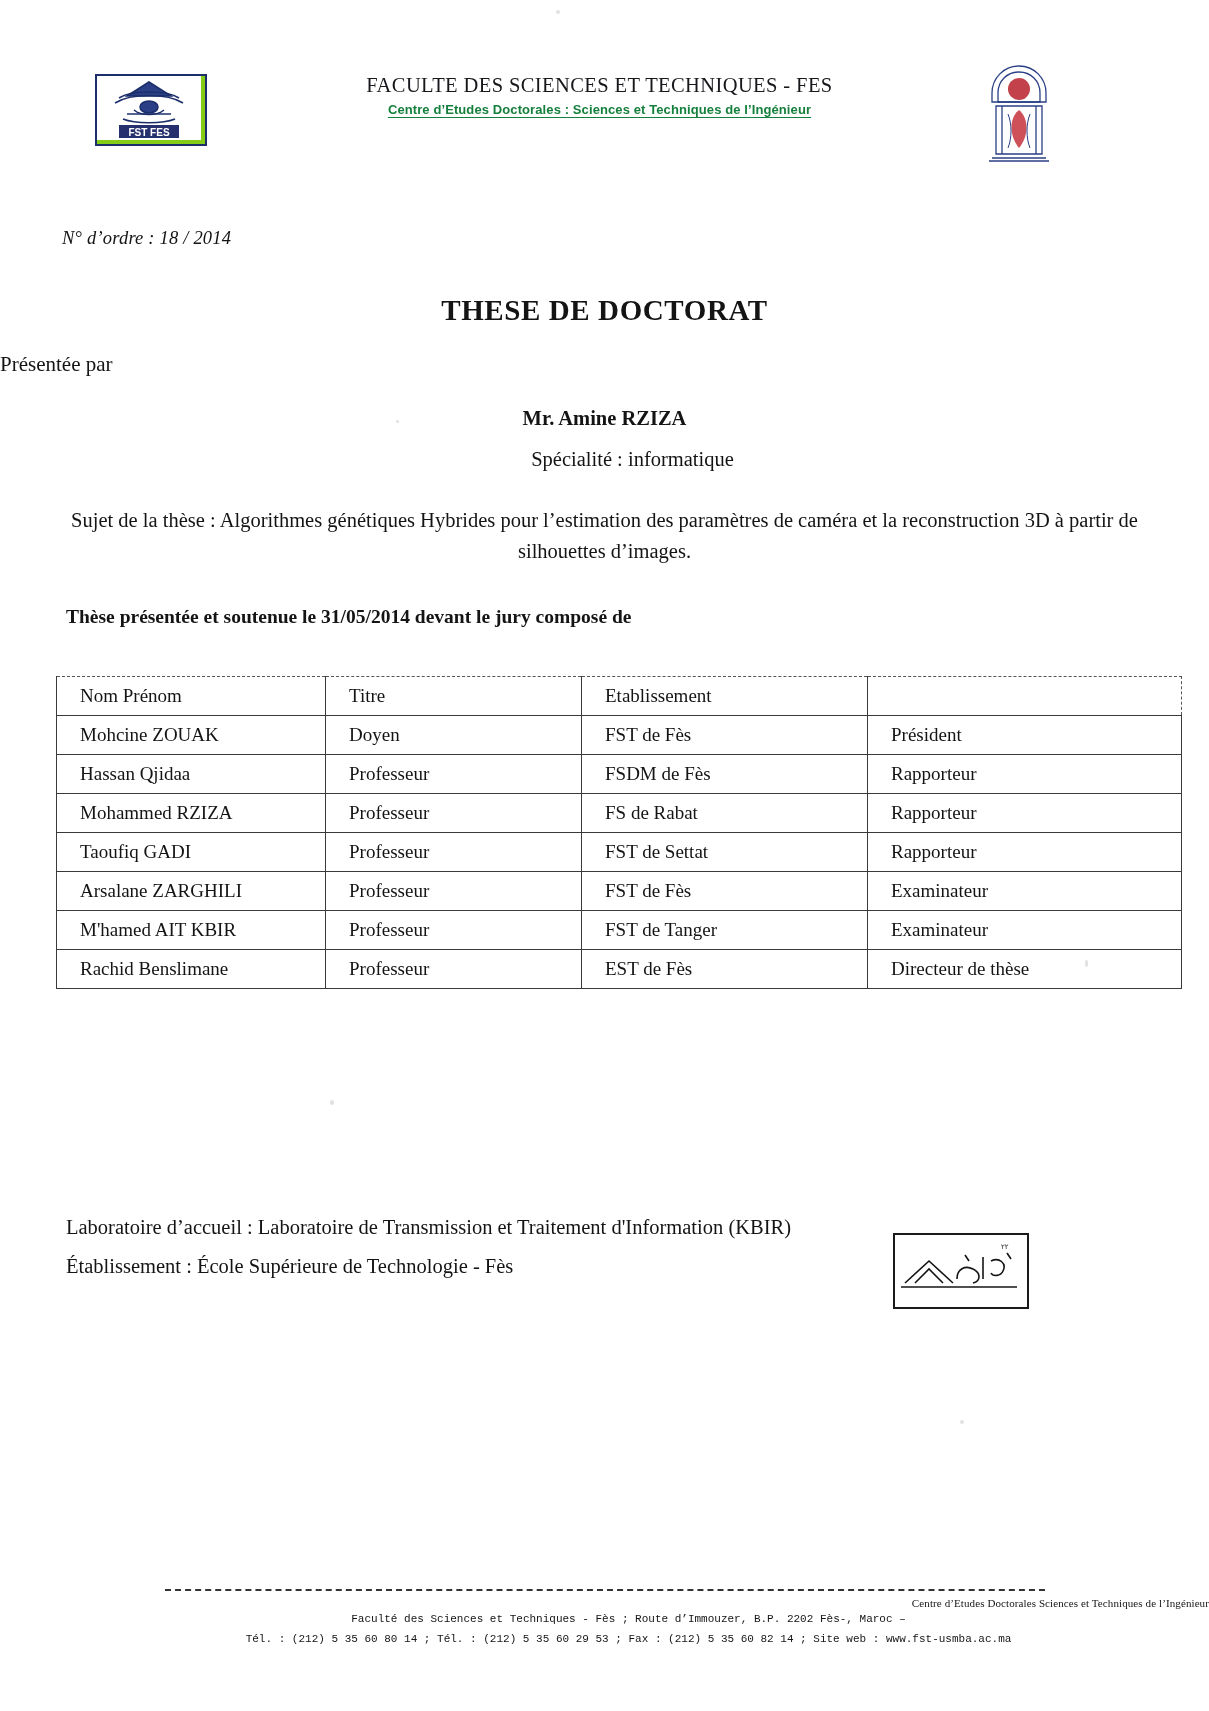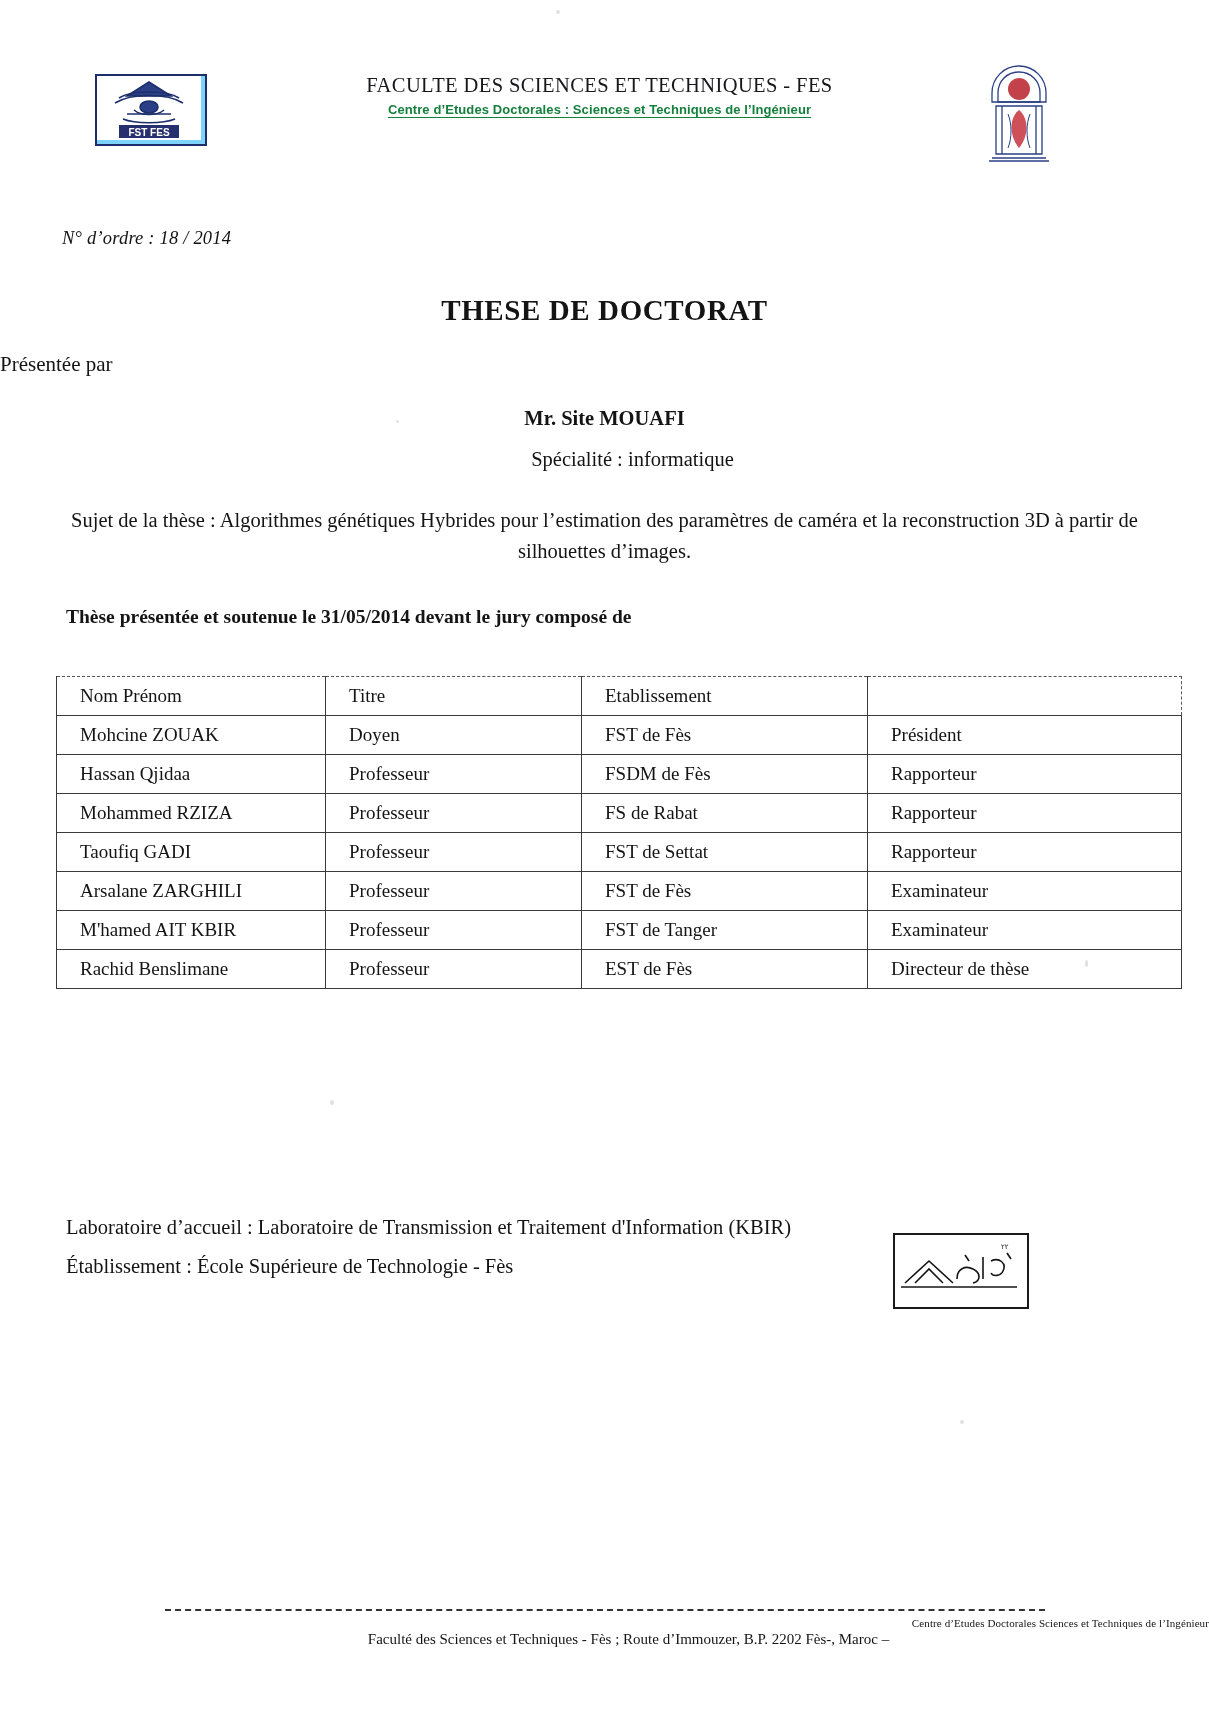--- a/index.html
+++ b/index.html
@@ -26,21 +26,21 @@
     right: 85px;
     height: 105px;
   }
   .logo-left {
     position: absolute;
     left: 0;
     top: 12px;
     width: 108px;
     height: 68px;
     border: 2px solid #1d2f6b;
-    background: #7dd3fc;
+    background: #84cc16;
     overflow: hidden;
   }
   .logo-left svg { display: block; }
   .logo-right {
     position: absolute;
     right: 62px;
     top: 0;
     width: 86px;
     height: 100px;
   }
@@ -197,22 +197,22 @@
     height: 0;
   }
   .footer-l1 {
     font-family: "Liberation Serif", serif;
     font-size: 11px;
     font-weight: normal;
     letter-spacing: .1px;
     text-align: right;
   }
   .footer-l2, .footer-l3 {
-    font-family: Liberation Serif, serif;
-    font-size: 15px;
+    font-family: Liberation Mono, monospace;
+    font-size: 11px;
     line-height: 20px;
     padding-left: 48px;
   }
 
   
   .speck {
     position: absolute;
     background: #c9c9c9;
     opacity: .55;
     border-radius: 50%;
@@ -270,21 +270,21 @@
     <div class="header-text">
       <div class="header-line2">FACULTE DES SCIENCES ET TECHNIQUES - FES</div>
       <div class="header-line3">Centre d’Etudes Doctorales : Sciences et Techniques de l’Ingénieur</div>
     </div>
   </div>
 
   <div class="order-no">N° d’ordre : 18 / 2014</div>
 
   <div class="title">THESE DE DOCTORAT</div>
   <div class="presented-by">Présentée par</div>
-  <div class="author">Mr. Site MOUAFI</div>
+  <div class="author">Mr. Amine RZIZA</div>
   <div class="speciality">Spécialité : informatique</div>
 
   <div class="subject">
     <span class="subject-label">Sujet de la thèse :</span>
     <span class="subject-body">Algorithmes génétiques Hybrides pour l’estimation des paramètres de caméra et la reconstruction 3D à partir de silhouettes d’images.</span>
   </div>
 
   <div class="jury-line">Thèse présentée et soutenue le 31/05/2014 devant le jury composé de</div>
 
   <table class="jury-table">
@@ -358,15 +358,16 @@
         <path d="M70 20 L74 26"></path>
       </g>
       <text x="106" y="14" font-family="Liberation Sans, sans-serif" font-size="7" fill="#141414">٢٢</text>
     </svg>
   </div>
 
   <div class="footer">
     <div class="footer-rule"></div>
     <div class="footer-l1">Centre d’Etudes Doctorales Sciences et Techniques de l’Ingénieur</div>
     <div class="footer-l2">Faculté des Sciences et Techniques - Fès ; Route d’Immouzer, B.P. 2202 Fès-, Maroc –</div>
+    <div class="footer-l3">Tél. : (212) 5 35 60 80 14 ; Tél. : (212) 5 35 60 29 53 ;    Fax : (212) 5 35 60 82  14 ;    Site web : www.fst-usmba.ac.ma</div>
   </div>
 
 </div>
 
 </body></html>

